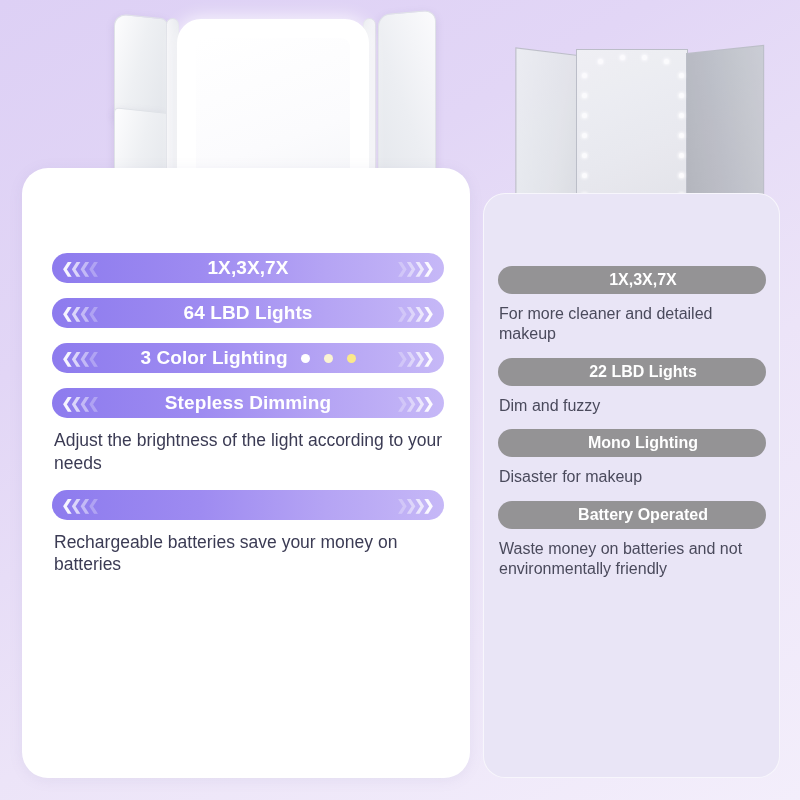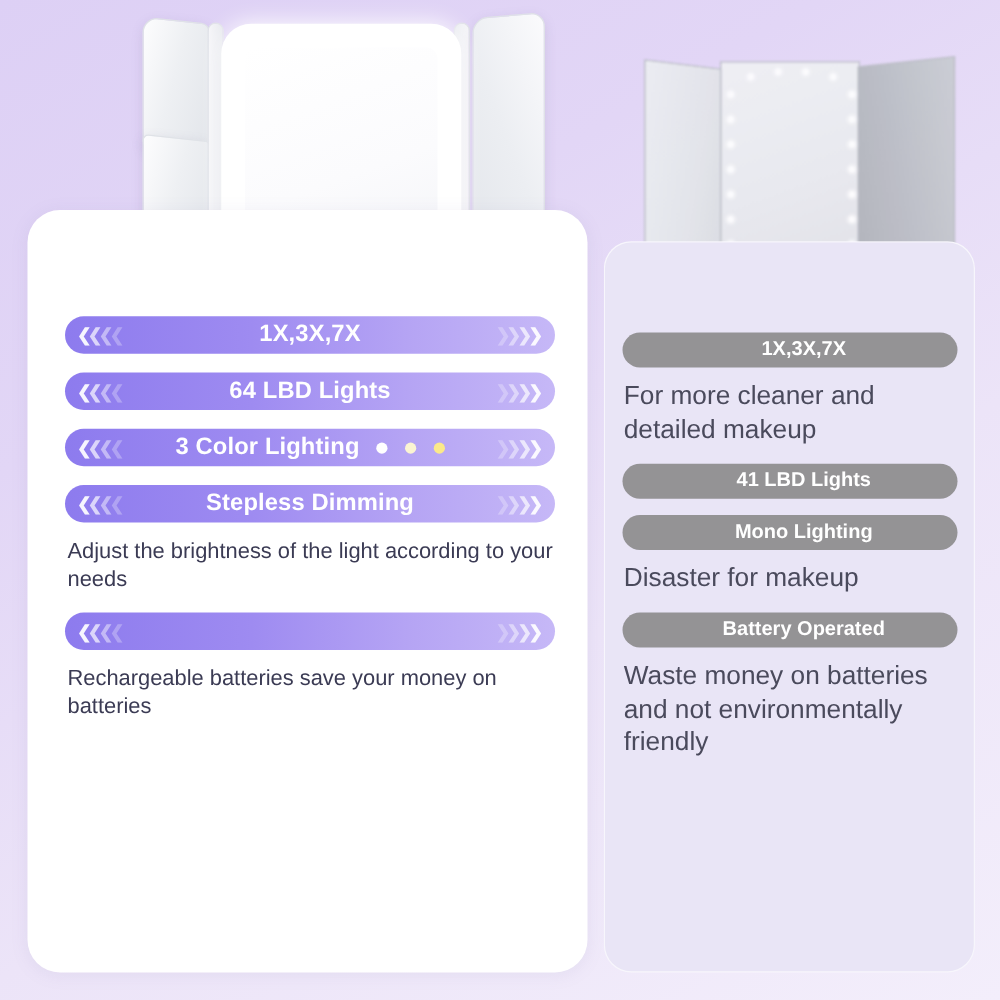--- a/index.html
+++ b/index.html
@@ -295,21 +295,21 @@
   }
   .pill-bad-text {
     color: #ffffff;
     font-size: 16px;
     font-weight: 700;
     white-space: nowrap;
   }
   .bad-desc {
     margin-top: 10px;
     color: #4a4a5c;
-    font-size: 21px;
+    font-size: 16px;
     line-height: 1.28;
     font-weight: 400;
     padding-left: 1px;
   }
 </style>
 </head>
 <body>
 
 <div class="hero-layer">
 
@@ -471,22 +471,23 @@
 
     <div class="bad-block">
       <div class="pill-bad">
         <span class="pill-bad-text">1X,3X,7X</span>
       </div>
       <div class="bad-desc">For more cleaner and detailed makeup</div>
     </div>
 
     <div class="bad-block">
       <div class="pill-bad">
-        <span class="pill-bad-text">41 LBD Lights</span>
-      </div>
+        <span class="pill-bad-text">22 LBD Lights</span>
+      </div>
+      <div class="bad-desc">Dim and fuzzy</div>
     </div>
 
     <div class="bad-block">
       <div class="pill-bad">
         <span class="pill-bad-text">Mono Lighting</span>
       </div>
       <div class="bad-desc">Disaster for makeup</div>
     </div>
 
     <div class="bad-block">

